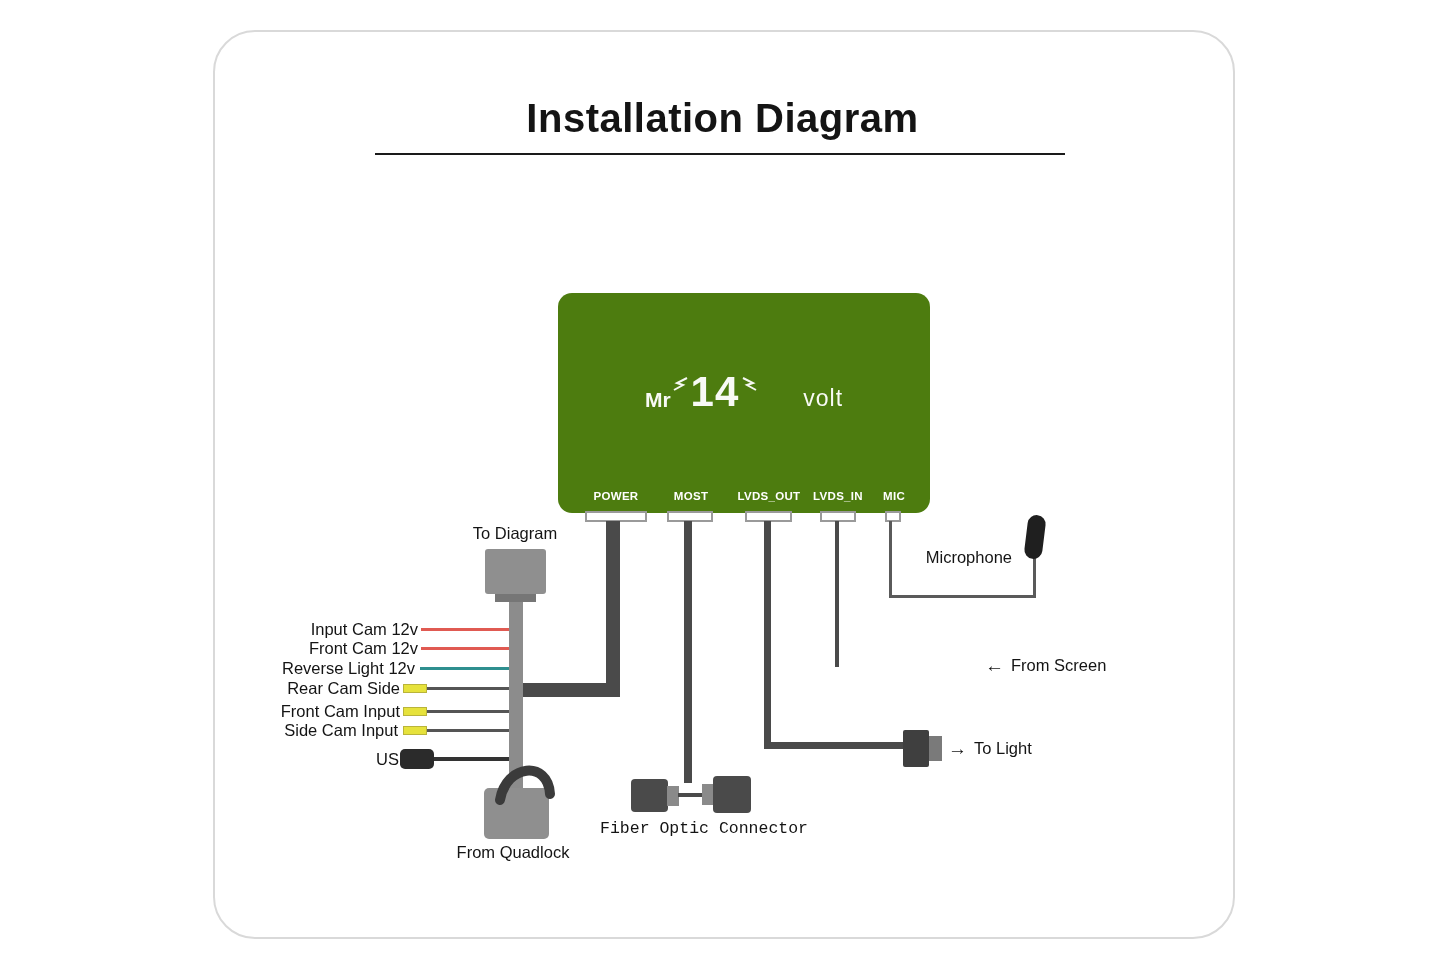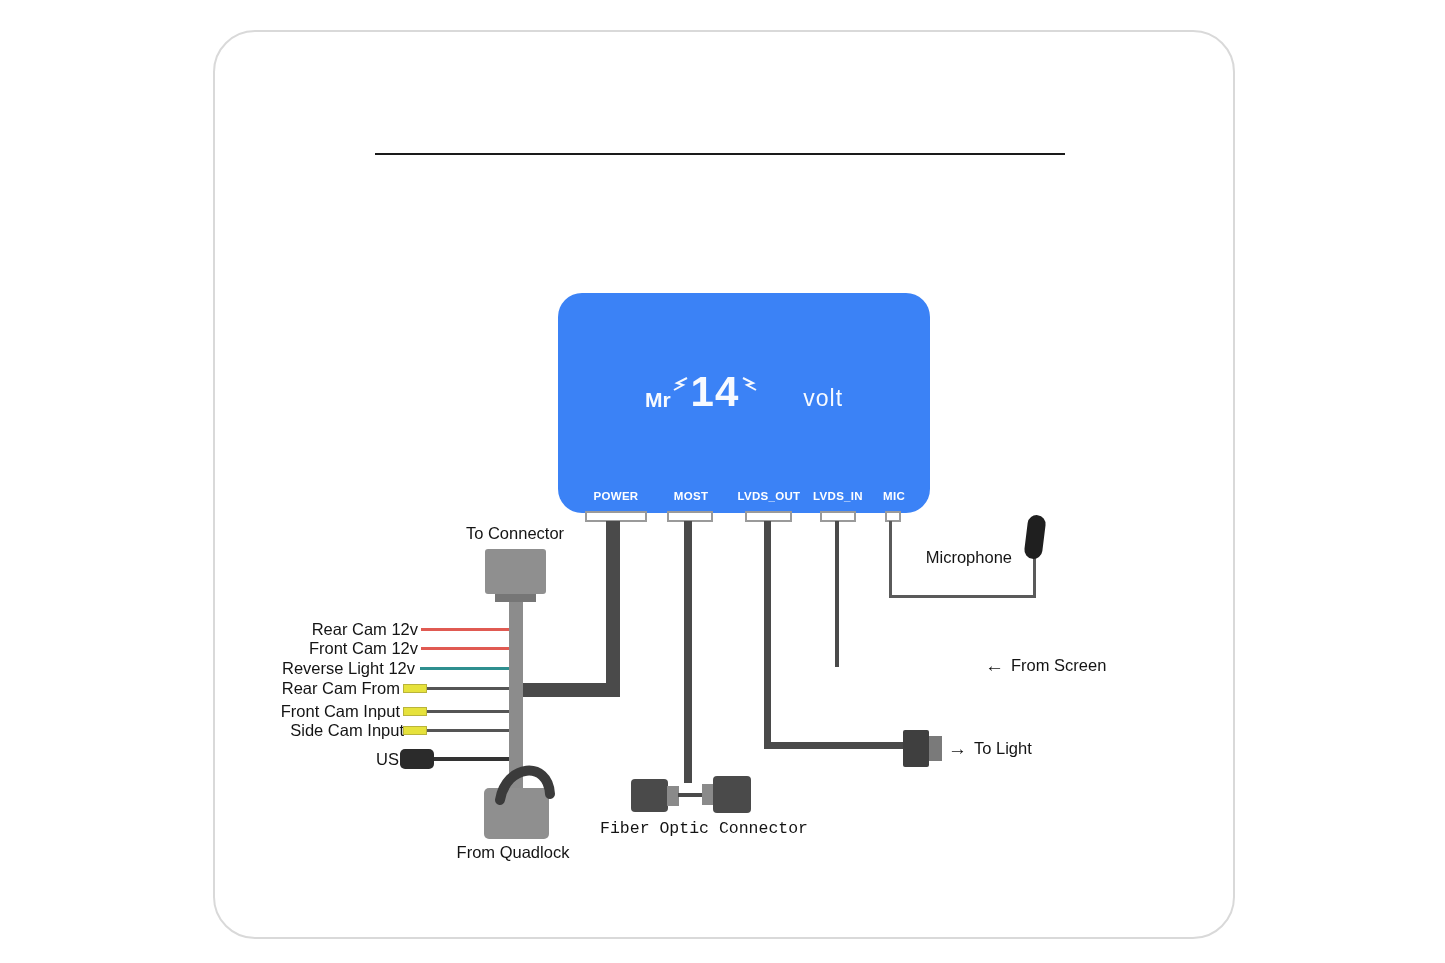--- a/index.html
+++ b/index.html
@@ -9,21 +9,21 @@
           background:#fff; border:2px solid #d9d9d9; border-radius:42px; }
 
   
   .title { position:absolute; left:0; right:0; top:96px; text-align:center;
            font-size:40px; font-weight:bold; color:#141414; letter-spacing:0.5px; }
   .title-rule { position:absolute; left:375px; top:153px; width:690px; height:2px; background:#1a1a1a; }
   .subtitle { position:absolute; left:0; right:0; top:169px; text-align:center; font-size:30px; color:#1e1e1e; }
 
   
   .device { position:absolute; left:558px; top:293px; width:372px; height:220px;
-            background:#3b82f6; border-radius:24px; }
+            background:#4d7c0f; border-radius:14px; }
   .logo { position:absolute; left:0; right:0; top:78px; display:flex; justify-content:center;
           align-items:flex-end; color:rgba(255,255,255,0.96); }
   .logo .mr   { font-size:21px; font-weight:bold; line-height:1; padding-bottom:3px; }
   .logo .num  { font-size:42px; font-weight:bold; line-height:1; letter-spacing:1px; }
   .logo .volt { font-size:23px; line-height:1; padding-bottom:3px; letter-spacing:1px;margin-left:44px; }
   .logo svg { margin:0 2px 22px 2px; }
 
   .port-label { position:absolute; top:197px; transform:translateX(-50%); color:#fff;
                 font-size:11.5px; font-weight:bold; letter-spacing:0.3px; white-space:nowrap; }
   .pl-power    { left:58px; }
@@ -59,21 +59,21 @@
   .from-quad { left:484px; top:788px; width:65px; height:51px; border-radius:5px; }
   .from-quad-cable { position:absolute; left:478px; top:756px; }
 
   
   .lbl { position:absolute; text-align:right; font-size:16.5px; color:#141414; white-space:nowrap; }
   .lbl-rear12  { left:218px; top:620px; width:200px; }
   .lbl-front12 { left:218px; top:639px; width:200px; }
   .lbl-revlt   { left:210px; top:659px; width:205px; }
   .lbl-rearin  { left:214px; top:679px; width:186px; }
   .lbl-frontin { left:214px; top:702px; width:186px; }
-  .lbl-sidein  { left:210px; top:721px; width:186px;padding-left:8px; }
+  .lbl-sidein  { left:204px; top:721px; width:186px;padding-left:8px; }
   .lbl-usb     { left:230px; top:750px; width:180px; }
   .lbl-toquad   { left:415px; top:524px; width:200px; text-align:center; }
   .lbl-fromquad { left:413px; top:843px; width:200px; text-align:center; }
 
   .wire { position:absolute; height:3px; }
   .w-red1 { left:421px; top:628px; width:88px; background:#e05a52; }
   .w-red2 { left:421px; top:647px; width:88px; background:#e05a52; }
   .w-teal { left:420px; top:667px; width:89px; background:#2e8f8f; }
   .w-in1  { left:427px; top:687px; width:82px; background:#555; }
   .w-in2  { left:427px; top:710px; width:82px; background:#555; }
@@ -105,20 +105,21 @@
   .mic-capsule { position:absolute; left:1026px; top:515px; width:18px; height:44px;
                  background:#1f1f1f; border-radius:9px; transform:rotate(7deg); }
   .lbl-mic { left:862px; top:548px; width:150px; text-align:right; }
 </style>
 </head>
 <body>
 
 <div class="canvas">
   <div class="card"></div>
 
+  <div class="title">Installation Diagram</div>
   <div class="title-rule"></div>
 
   <div class="device">
     <div class="logo">
       <span class="mr">Mr</span>
       <svg width="16" height="14" viewBox="0 0 16 14">
         <polyline points="14,1 4,6 10,8 1,13" fill="none" stroke="rgba(255,255,255,0.95)" stroke-width="2"></polyline>
       </svg>
       <span class="num">14</span>
       <svg width="16" height="14" viewBox="0 0 16 14">
@@ -143,34 +144,34 @@
   <div class="cable power-h"></div>
   <div class="cable harness"></div>
   <div class="cable most-v"></div>
   <div class="cable lvdsout-v"></div>
   <div class="cable lvdsout-h"></div>
   <div class="cable lvdsin-v"></div>
   <div class="cable mic-v"></div>
   <div class="cable mic-h"></div>
   <div class="cable mic-up"></div>
 
-  <div class="lbl lbl-toquad">To Connector</div>
+  <div class="lbl lbl-toquad">To Diagram</div>
   <div class="block to-quad"></div>
   <div class="block to-quad-tab"></div>
 
   <div class="block from-quad"></div>
   <svg class="from-quad-cable" width="100" height="70" viewBox="0 0 100 70">
     <path d="M 22 44 C 28 8, 70 4, 72 38" fill="none" stroke="#3b3b3b" stroke-width="10" stroke-linecap="round"></path>
   </svg>
   <div class="lbl lbl-fromquad">From Quadlock</div>
 
-  <div class="lbl lbl-rear12">Rear Cam 12v</div>
+  <div class="lbl lbl-rear12">Input Cam 12v</div>
   <div class="lbl lbl-front12">Front Cam 12v</div>
   <div class="lbl lbl-revlt">Reverse Light 12v</div>
-  <div class="lbl lbl-rearin">Rear Cam From</div>
+  <div class="lbl lbl-rearin">Rear Cam Side</div>
   <div class="lbl lbl-frontin">Front Cam Input</div>
   <div class="lbl lbl-sidein">Side Cam Input</div>
   <div class="lbl lbl-usb">USB</div>
 
   <div class="wire w-red1"></div>
   <div class="wire w-red2"></div>
   <div class="wire w-teal"></div>
   <div class="wire w-in1"></div>
   <div class="wire w-in2"></div>
   <div class="wire w-in3"></div>

